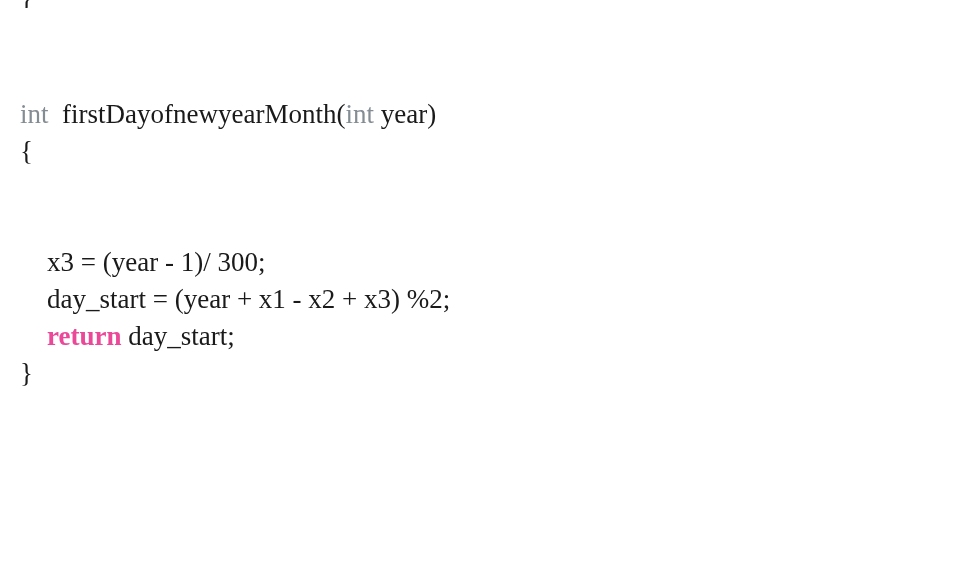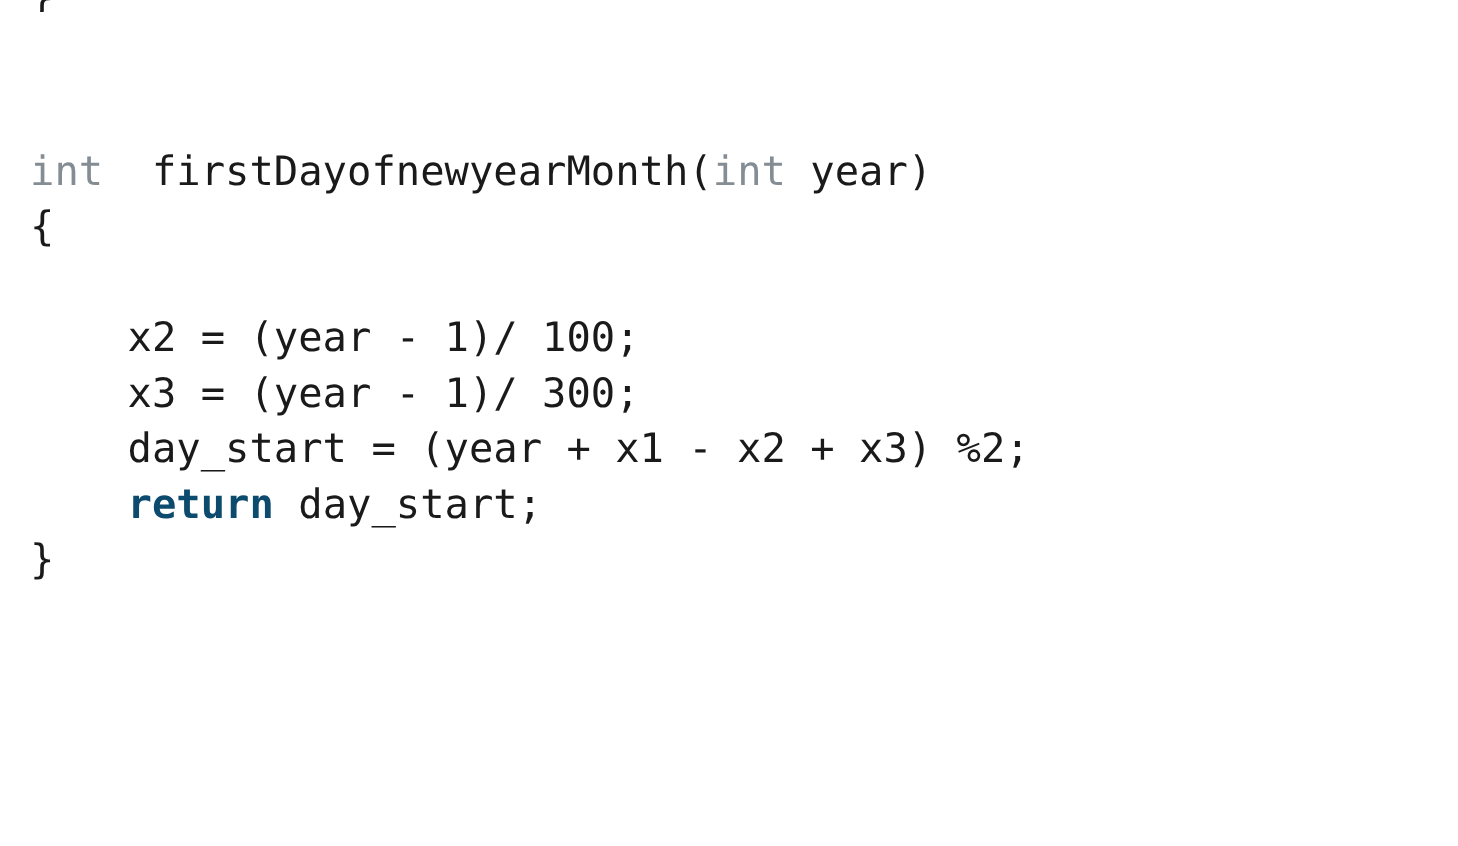--- a/index.html
+++ b/index.html
@@ -13,20 +13,21 @@
     height: 564px;
     overflow: hidden;
     font-family: "DejaVu Sans Mono", "Liberation Mono", monospace;
   }
 
   #code-snippet {
     position: relative;
     width: 972px;
     height: 564px;
     background: #ffffff;
+    font-family: Liberation Serif, serif;
   }
 
   
   .clipped-line {
     position: absolute;
     left: 20px;
     top: -20px;
     font-size: 27px;
     line-height: 37px;
     color: #1a1a1a;
@@ -49,38 +50,38 @@
     color: #1a1a1a;
     white-space: pre;
     padding-left: 20px;
     letter-spacing: 0px;
   }
 
   .tok-kw-type {
     color: #848c94;
   }
   .tok-kw-flow {
-    color: #0c4a6e;
+    color: #ec4899;
     font-weight: 600;
   }
   .tok-plain {
     color: #1a1a1a;
   }
 </style>
 </head>
 <body>
 
 <div id="code-snippet">
 
   <div class="clipped-line">}</div>
 
   <div class="code-block">
       <div class="code-line"><span class="tok-kw-type">int</span><span class="tok-plain">  firstDayofnewyearMonth(</span><span class="tok-kw-type">int</span><span class="tok-plain"> year)</span></div>
       <div class="code-line"><span class="tok-plain">{</span></div>
       <div class="code-line"><span>    </span></div>
-      <div class="code-line"><span>    </span><span class="tok-plain">x2 = (year - 1)/ 100;</span></div>
+      <div class="code-line"><span>    </span></div>
       <div class="code-line"><span>    </span><span class="tok-plain">x3 = (year - 1)/ 300;</span></div>
       <div class="code-line"><span>    </span><span class="tok-plain">day_start = (year + x1 - x2 + x3) %2;</span></div>
       <div class="code-line"><span>    </span><span class="tok-kw-flow">return</span><span class="tok-plain"> day_start;</span></div>
       <div class="code-line"><span class="tok-plain">}</span></div>
     </div>
 
 </div>
 
 </body></html>

